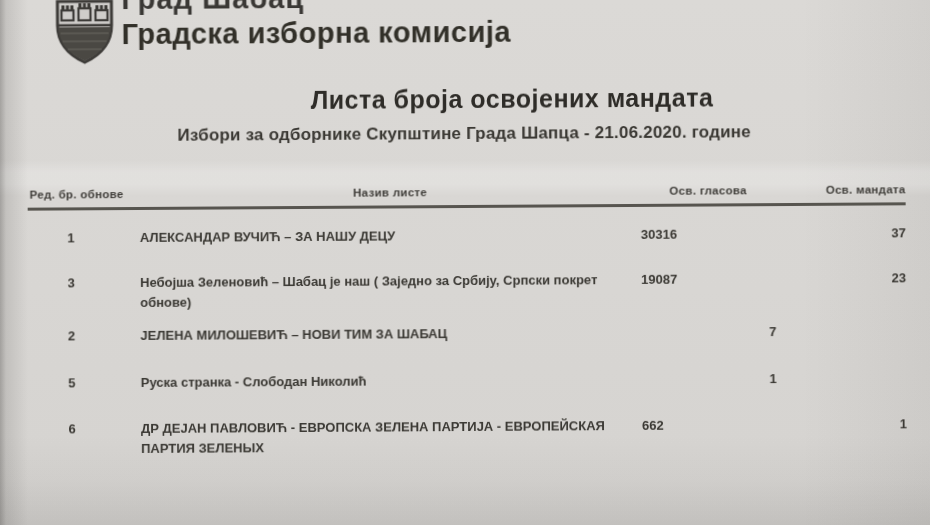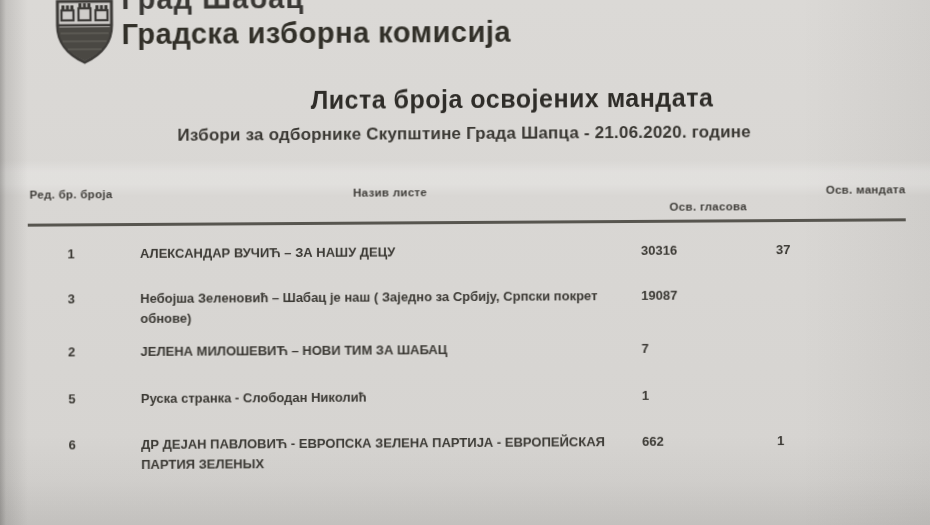--- a/index.html
+++ b/index.html
@@ -47,35 +47,35 @@
   }
   
   .table{position:absolute;left:28px;right:24px;top:186px;}
   .thead{
     display:grid;grid-template-columns:112px 1fr 135px 130px;
     font-size:11.5px;color:#403e3a;letter-spacing:0.3px;
     padding-bottom:7px;border-bottom:3px solid #57554f;
   }
   .thead .h-num{text-align:left;padding-left:2px;}
   .thead .h-name{text-align:center;}
-  .thead .h-votes{text-align:center;margin-top:16px;}
+  .thead .h-votes{text-align:center;}
   .thead .h-mand{text-align:right;}
   .trow{
     display:grid;grid-template-columns:112px 1fr 135px 130px;
     font-size:13px;line-height:20px;align-items:start;color:#3b3934;
   }
   .trow:nth-child(1){margin-top:18px;}
   .trow:nth-child(2){margin-top:25px;}
   .trow:nth-child(3){margin-top:13px;}
   .trow:nth-child(4){margin-top:27px;}
   .trow:nth-child(5){margin-top:26px;}
   .tcell.list_number{text-align:center;padding-right:26px;}
   .tcell.list_name{text-align:left;max-width:478px;padding-right:20px;}
   .tcell.votes{}
-  .tcell.mandates{text-align:left;}
+  .tcell.mandates{text-align:right;}
 </style>
 </head>
 <body>
 
 <div class="photo"></div>
 
 <div class="content">
 
   <div class="emblem">
     <svg width="60" height="66" viewBox="0 0 60 66">
@@ -108,36 +108,37 @@
     </svg>
   </div>
   <div class="org1">Град Шабац</div>
   <div class="org2">Градска изборна комисија</div>
 
   <div class="doc-title">Листа броја освојених мандата</div>
   <div class="doc-subtitle">Избори за одборнике Скупштине Града Шапца - 21.06.2020. године</div>
 
   <div class="table">
     <div class="thead">
-      <span class="h-num">Ред. бр. броја</span>
+      <span class="h-num">Ред. бр. обнове</span>
       <span class="h-name">Назив листе</span>
       <span class="h-votes">Осв. гласова</span>
       <span class="h-mand">Осв. мандата</span>
     </div>
     <div id="tbody">
         <div class="trow">
           <div class="tcell list_number">1</div>
           <div class="tcell list_name">АЛЕКСАНДАР ВУЧИЋ – ЗА НАШУ ДЕЦУ</div>
           <div class="tcell votes">30316</div>
           <div class="tcell mandates">37</div>
         </div>
         <div class="trow">
           <div class="tcell list_number">3</div>
           <div class="tcell list_name">Небојша Зеленовић – Шабац је наш ( Заједно за Србију, Српски покрет обнове)</div>
           <div class="tcell votes">19087</div>
+          <div class="tcell mandates">23</div>
         </div>
         <div class="trow">
           <div class="tcell list_number">2</div>
           <div class="tcell list_name">ЈЕЛЕНА МИЛОШЕВИЋ – НОВИ ТИМ ЗА ШАБАЦ</div>
           <div class="tcell mandates">7</div>
         </div>
         <div class="trow">
           <div class="tcell list_number">5</div>
           <div class="tcell list_name">Руска странка - Слободан Николић</div>
           <div class="tcell mandates">1</div>

